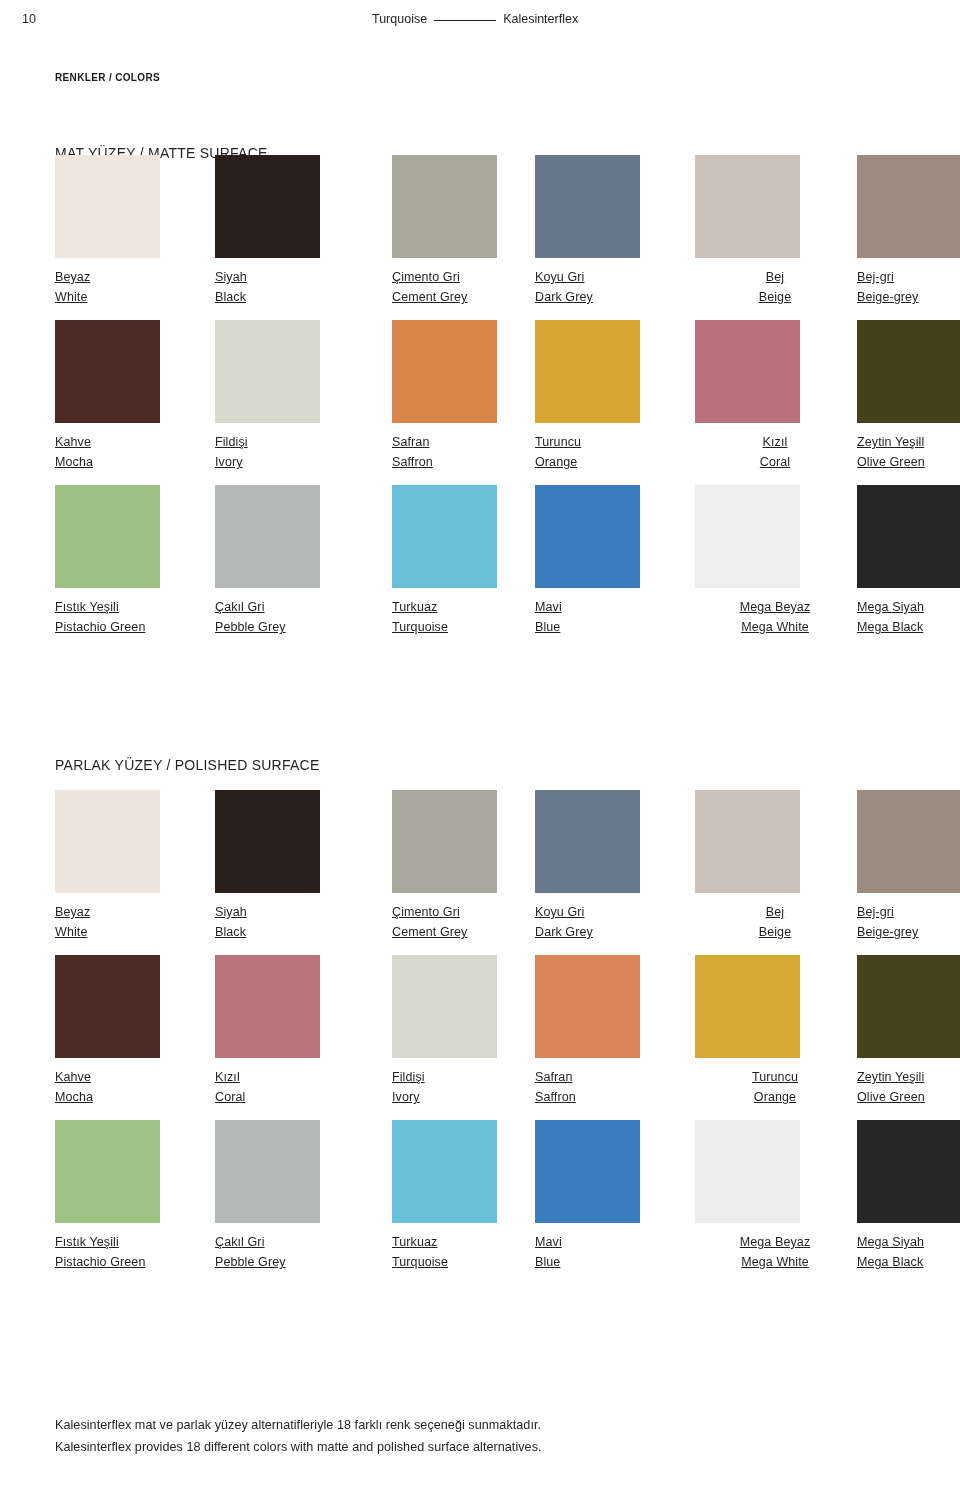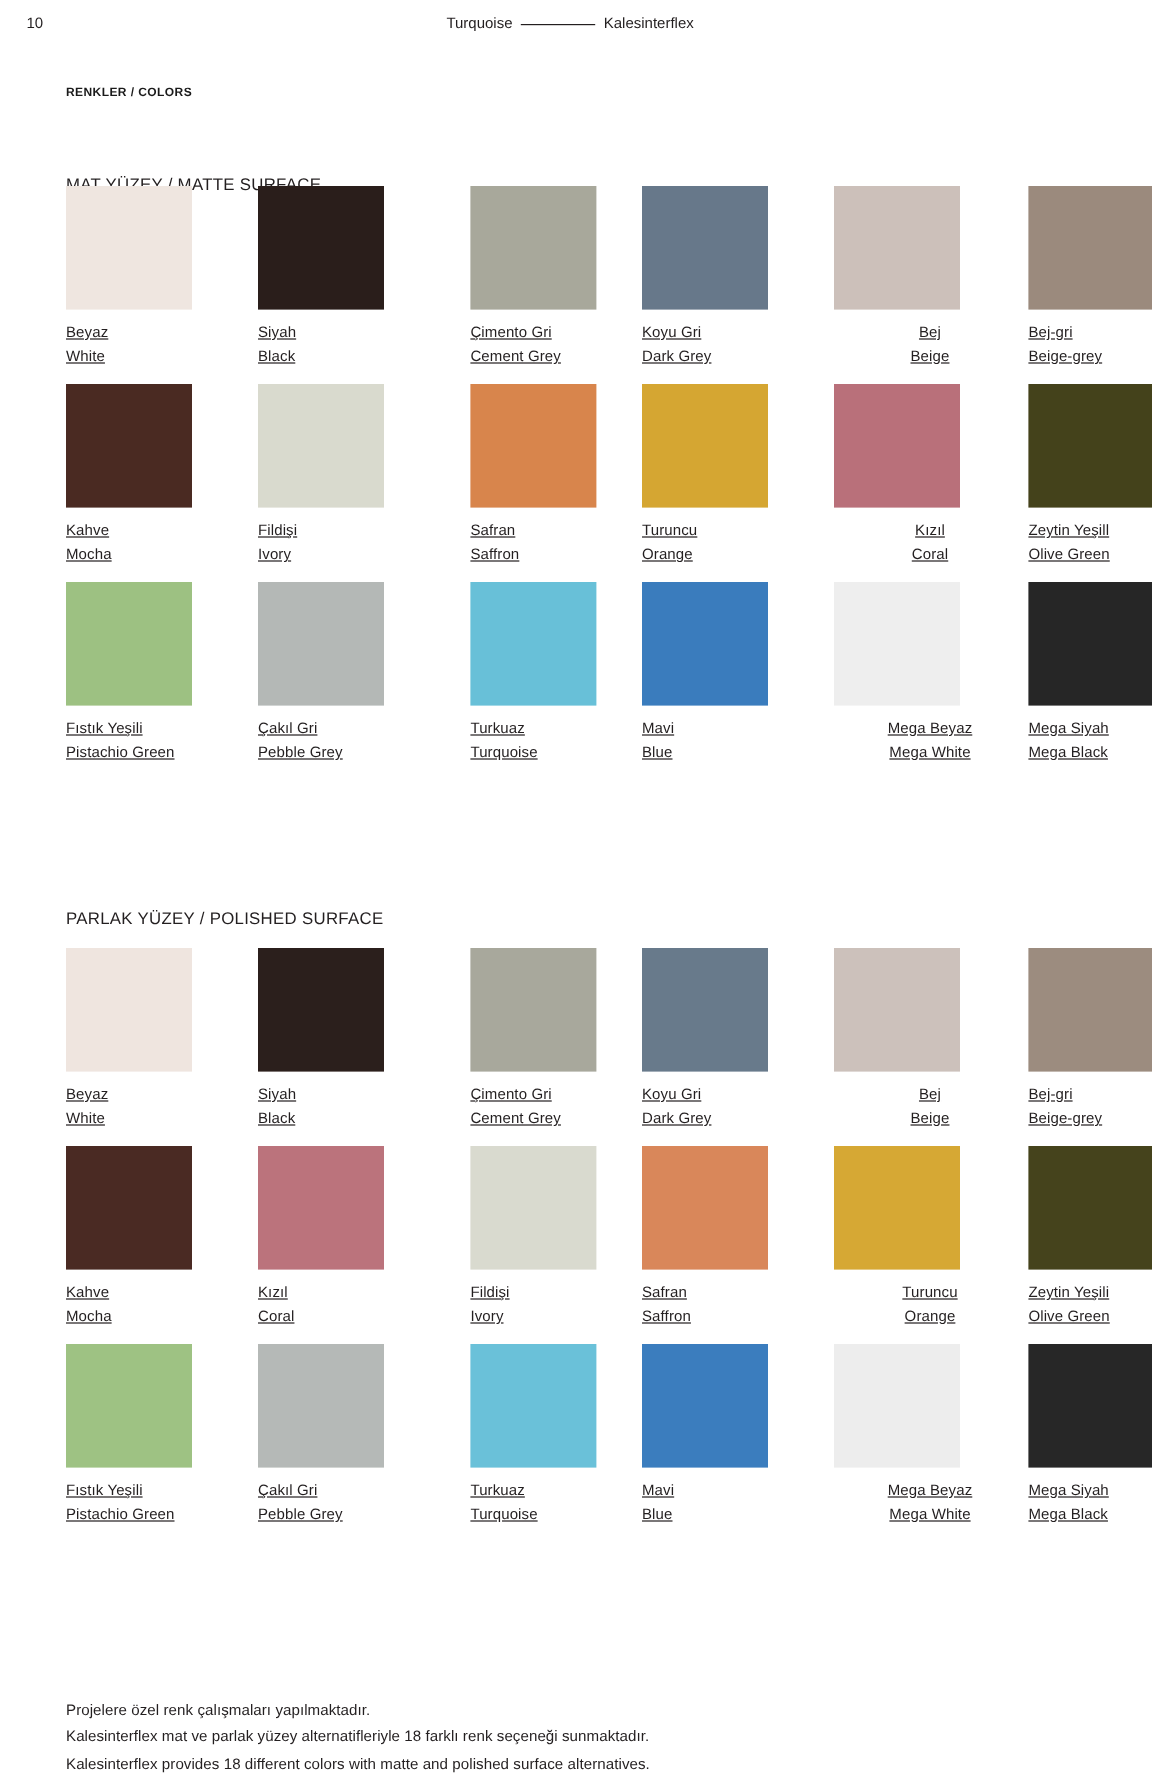--- a/index.html
+++ b/index.html
@@ -418,18 +418,17 @@
           <div class="swatch" style="background: rgb(39, 39, 39);"></div>
           <div class="labels">
             <span class="label-tr">Mega Siyah</span>
             <span class="label-en">Mega Black</span>
           </div>
         </div>
       </div>
     </div>
 
   <div class="note" id="note-block">
-      <span class="note-line">Projelere özel renk çalışmaları yapılmaktadır.</span>
       <span class="note-line">Kalesinterflex mat ve parlak yüzey alternatifleriyle 18 farklı renk seçeneği sunmaktadır.</span>
       <span class="note-line">Kalesinterflex provides 18 different colors with matte and polished surface alternatives.</span>
     </div>
 
 </div>
 
 </body></html>

